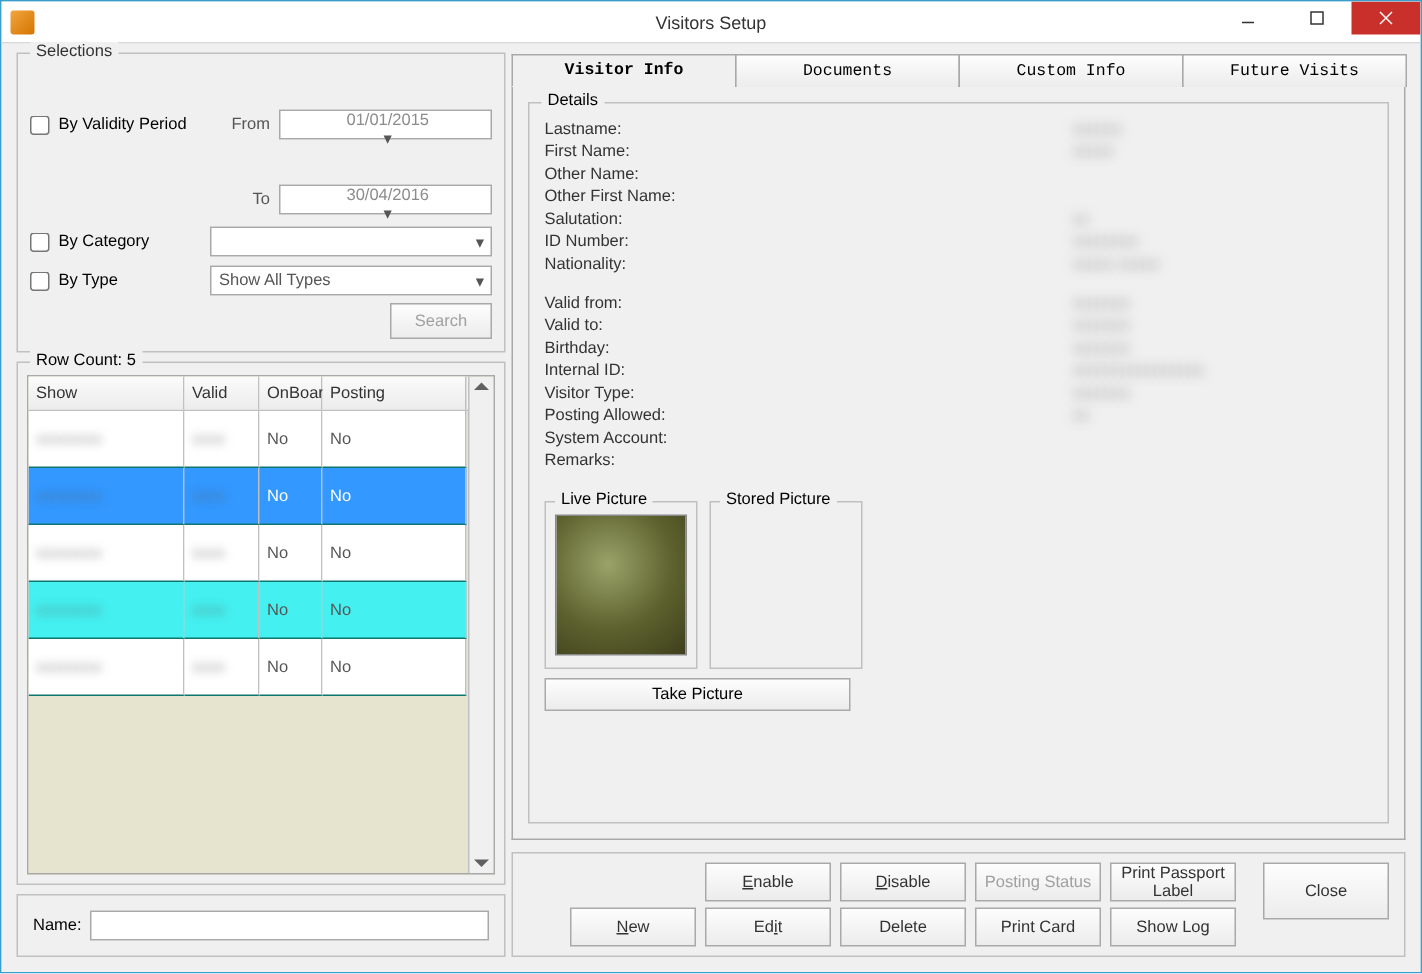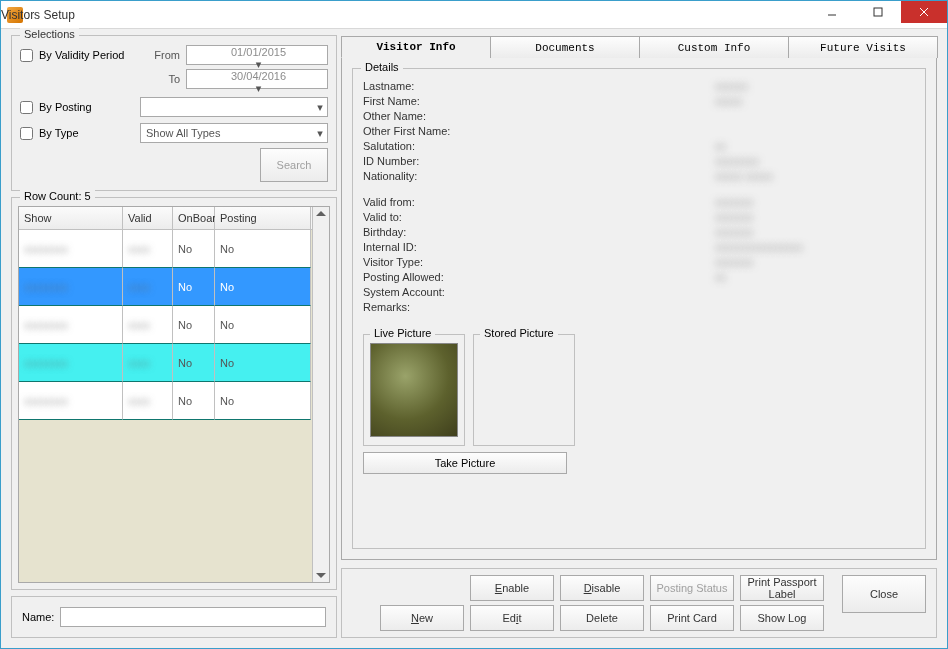--- a/index.html
+++ b/index.html
@@ -1,38 +1,38 @@
 <!DOCTYPE html>
 <html><head>
 <meta charset="utf-8">
 <style>
 * { box-sizing: border-box; font-family: "Segoe UI", Tahoma, sans-serif; font-size: 11px; }
 body { margin: 0; background: #fff; }
 .window { width: 948px; height: 649px; background: #fff; border: 1px solid #3a9ecb; display: flex; flex-direction: column; overflow: hidden; }
 .titlebar { height: 28px; background: #fff; border-bottom: 1px solid #d8d8d8; display: flex; align-items: center; position: relative; }
 .titlebar-icon { width: 16px; height: 16px; margin-left: 6px; background: linear-gradient(135deg,#f2a640,#d47400); border-radius:2px; }
-.titlebar-title { position:absolute; left:0; right:0; font-size:12px; color:#333; pointer-events:none; }
+.titlebar-title { position:absolute; left:0; right:0; text-align:center; font-size:12px; color:#333; pointer-events:none; }
 .titlebar-buttons { margin-left:auto; display:flex; height:100%; }
 .titlebar-btn { width:46px; height:22px; display:flex; align-items:center; justify-content:center; color:#333; }
 .titlebar-btn.close { background:#c9302c; color:#fff; width:46px; height:22px; }
 .titlebar-btn svg { stroke:currentColor; stroke-width:1; fill:none; }
 .content { flex:1; padding:6px 10px 10px 10px; display:flex; gap:4px; background:#f0f0f0; }
 .left-col { width:326px; display:flex; flex-direction:column; gap:6px; }
 .right-col { flex:1; display:flex; flex-direction:column; }
 .groupbox { border:1px solid #c0c0c0; padding:8px 8px 8px 8px; position:relative; background:#f0f0f0; }
 .groupbox > .legend { position:absolute; top:-8px; left:8px; background:#f0f0f0; padding:0 4px; color:#333; }
-.sel-row { display:flex; align-items:center; height:22px; margin-bottom:2px; }
+.sel-row { display:flex; align-items:center; height:22px; margin-bottom:2px;margin-top:28px; }
 .sel-row label.chk { width:120px; display:flex; align-items:center; gap:6px; }
 .chk input { margin:0; }
 .sel-right-label { width:40px; text-align:right; margin-right:6px; color:#555; }
 .combo { flex:1; height:20px; border:1px solid #a9a9a9; background:#fff; display:flex; align-items:center; justify-content:space-between; padding:0 2px 0 5px; color:#555; }
 .combo.disabled { color:#8c8c8c; background:#fff;flex-direction:column; }
 .combo .arrow { width:10px; text-align:center; color:#555; }
 .search-row { display:flex; justify-content:flex-end; margin-top:4px; }
-.btn { height:24px; border:1px solid #a9a9a9; background:linear-gradient(#fdfdfd,#ececec); padding:16px 14px; display:inline-flex; align-items:center; justify-content:center; color:#333; cursor:default; min-width:68px; }
+.btn { height:24px; border:1px solid #a9a9a9; background:linear-gradient(#fdfdfd,#ececec); padding:6px 14px; display:inline-flex; align-items:center; justify-content:center; color:#333; cursor:default; min-width:68px; }
 .btn.disabled { color:#a0a0a0; }
 .rowcount-box { border:1px solid #c0c0c0; flex:1; display:flex; flex-direction:column; position:relative; background:#f0f0f0; padding:8px 6px 6px 6px; }
 .rowcount-legend { position:absolute; top:-8px; left:8px; background:#f0f0f0; padding:0 4px; }
 .grid { flex:1; border:1px solid #a9a9a9; background:#e6e3cf; display:flex; overflow:hidden; }
 .grid-body { flex:1; background:#e6e3cf; }
 .grid-header { display:flex; background:#f5f5f5; border-bottom:1px solid #c0c0c0; }
 .gh { border-right:1px solid #c0c0c0; padding:3px 5px; background:linear-gradient(#fbfbfb,#ececec); color:#333; height:22px; display:flex; align-items:center; }
 .gcell { border-right:1px solid #c0c0c0; border-bottom:1px solid #0f766e; padding:3px 5px; height:38px; display:flex; align-items:center; background:#fff; color:#555; }
 .grow { display:flex; }
 .grow.sel .gcell { background:#3398ff; color:#fff; }
@@ -121,21 +121,21 @@
           <span style="width:120px"></span>
           <span class="sel-right-label">To</span>
           <div class="combo disabled">
               <span>30/04/2016</span>
               <span class="arrow">▾</span>
             </div>
         </div>
         <div class="sel-row" style="margin-top:6px">
           <label class="chk">
               <input type="checkbox" style=""> 
-              <span>By Posting</span>
+              <span>By Category</span>
             </label>
           <div class="combo">
               <span></span>
               <span class="arrow">▾</span>
             </div>
         </div>
         <div class="sel-row" style="margin-top:4px">
           <label class="chk">
               <input type="checkbox" style=""> 
               <span>By Type</span>

